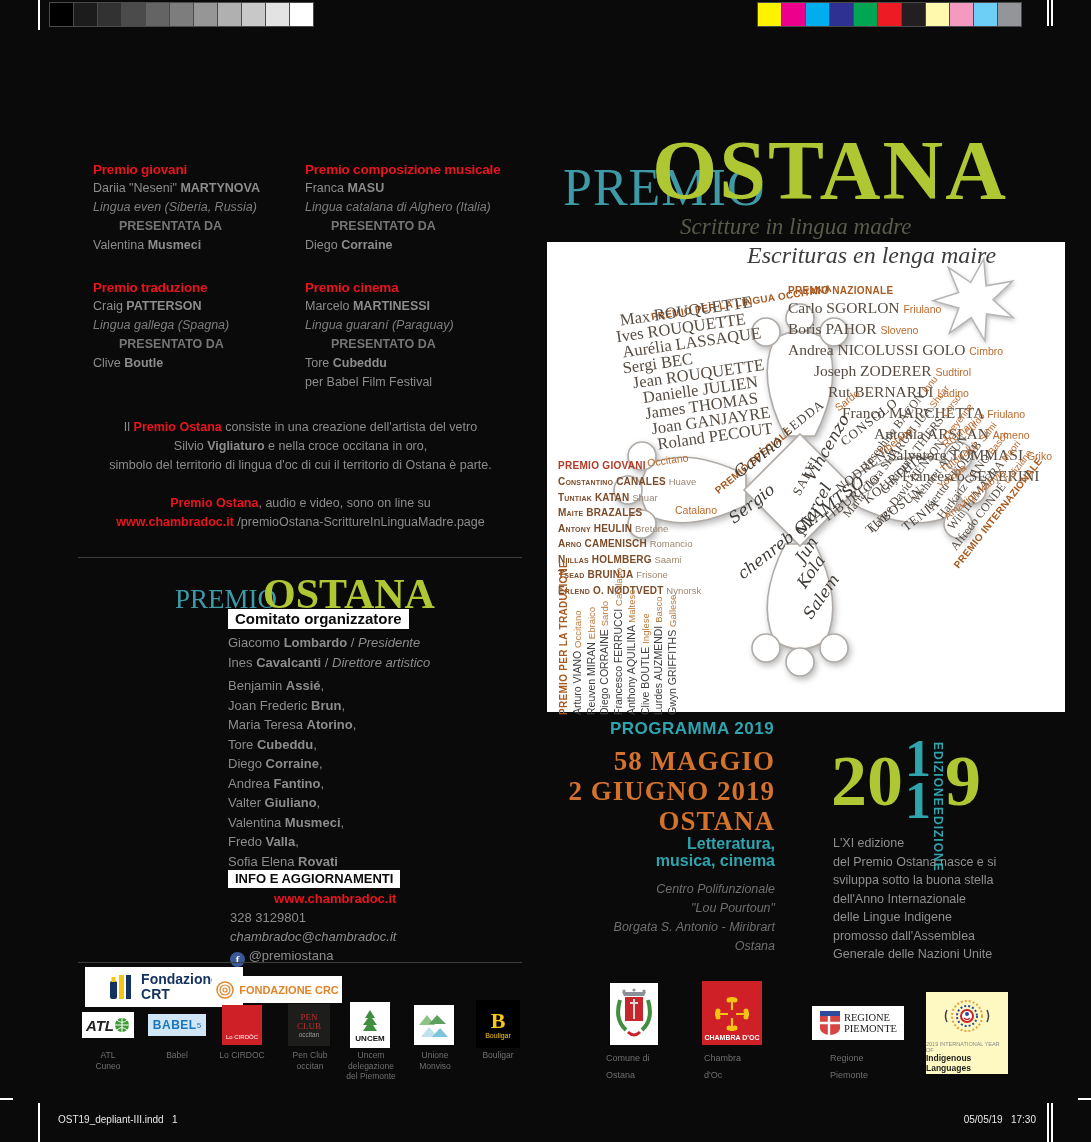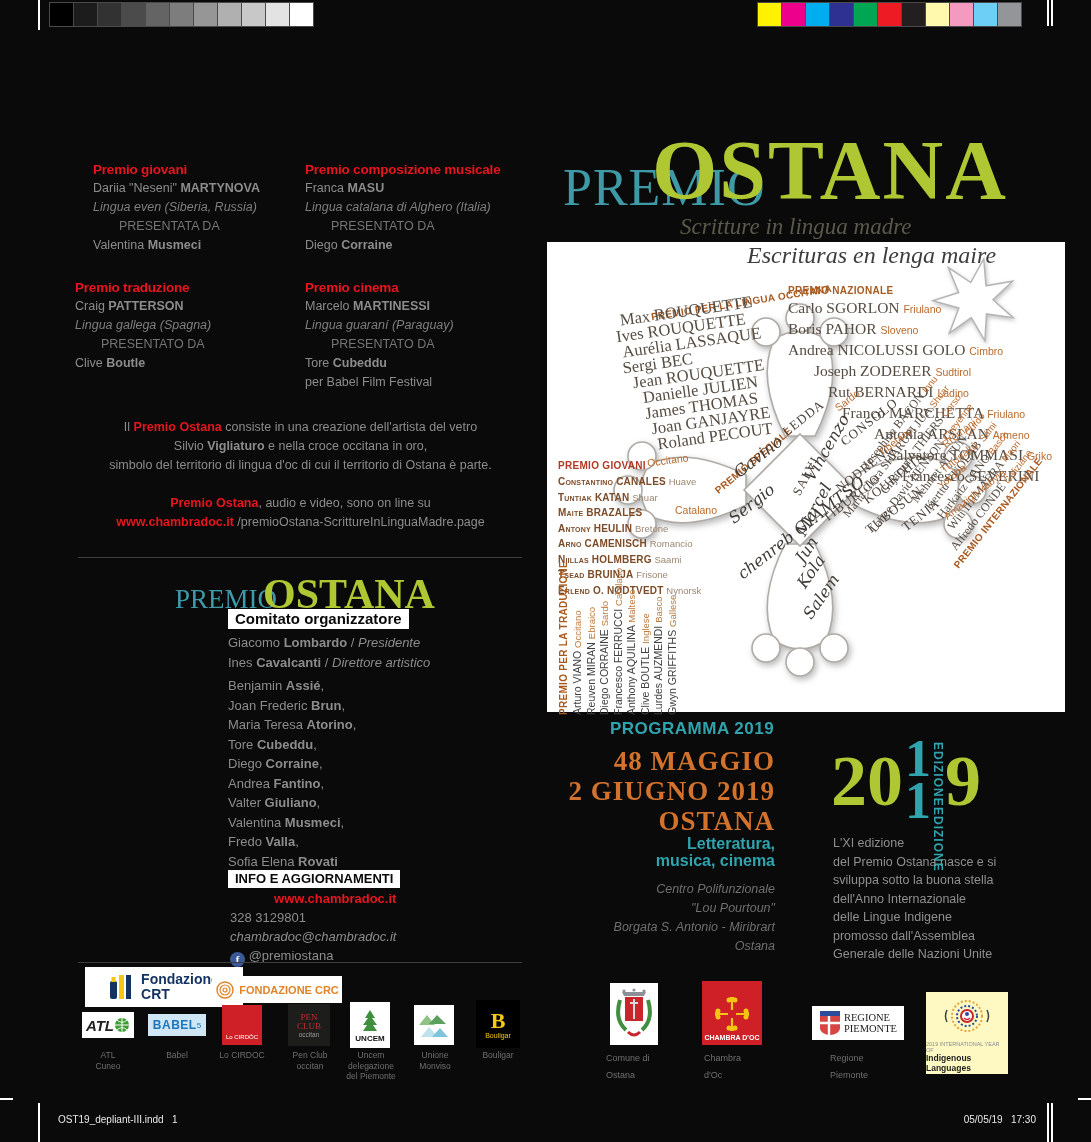--- a/index.html
+++ b/index.html
@@ -9,21 +9,21 @@
   
   .calbar{position:absolute;top:3px;display:flex;gap:1px;}
   .calbar .sq{width:23px;height:23px;outline:1px solid #4a4a4a;}
   .vline{position:absolute;width:2px;background:#fff;}
   .hdash{position:absolute;height:2px;background:#fff;}
   
   .award{position:absolute;width:210px;color:#8c8c8c;font-size:12.5px;line-height:19px;}
   .award .ttl{color:#e8141e;font-weight:bold;font-size:13.5px;letter-spacing:-.2px;}
   .award .b{font-weight:bold;}
   .award .it{font-style:italic;color:#7e7e7e;}
-  .award .pres{font-weight:normal;color:#757575;padding-left:26px;}
+  .award .pres{font-weight:bold;color:#757575;padding-left:26px;}
   .about{position:absolute;left:63px;width:475px;text-align:center;color:#8c8c8c;
          font-size:12.5px;line-height:19px;}
   .red{color:#e8141e;font-weight:bold;text-align:right;}
   .bgray{font-weight:bold;}
   .divider{position:absolute;height:1px;background:#3c3c3c;}
   .logoPremio{color:#3f9aa8;font-family:"Liberation Serif",serif;}
   .logoOstana{color:#aec733;font-family:"Liberation Serif",serif;font-weight:bold;}
   .whitelabel{background:#fff;color:#0a0a0a;font-weight:bold;display:inline-block;
               padding:1px 7px 2px;}
   .cmt{color:#8c8c8c;font-size:13px;line-height:19.5px;}
@@ -125,21 +125,21 @@
     <div class="pres" data-name="award-presented-by">PRESENTATA DA</div>
     <div data-name="award-presenter"><span>Valentina </span><span class="b">Musmeci</span></div>
   </div>
   <div class="award" style="left:305px;top:160px" data-name="award-musica">
     <div class="ttl" data-name="award-title">Premio composizione musicale</div>
     <div data-name="award-winner"><span>Franca </span><span class="b">MASU</span></div>
     <div class="it" data-name="award-language">Lingua catalana di Alghero (Italia)</div>
     <div class="pres" data-name="award-presented-by">PRESENTATO DA</div>
     <div data-name="award-presenter"><span>Diego </span><span class="b">Corraine</span></div>
   </div>
-  <div class="award" style="left:75px;top:278px" data-name="award-traduzione">
+  <div class="award" style="left:93px;top:278px" data-name="award-traduzione">
     <div class="ttl" data-name="award-title">Premio  traduzione</div>
     <div data-name="award-winner"><span>Craig </span><span class="b">PATTERSON</span></div>
     <div class="it" data-name="award-language">Lingua gallega (Spagna)</div>
     <div class="pres" data-name="award-presented-by">PRESENTATO DA</div>
     <div data-name="award-presenter"><span>Clive </span><span class="b">Boutle</span></div>
   </div>
   <div class="award" style="left:305px;top:278px" data-name="award-cinema">
     <div class="ttl" data-name="award-title">Premio cinema</div>
     <div data-name="award-winner"><span>Marcelo </span><span class="b">MARTINESSI</span></div>
     <div class="it" data-name="award-language">Lingua guaraní (Paraguay)</div>
@@ -432,21 +432,21 @@
     [data-name="cross-center-names"] span:nth-of-type(17),[data-name="cross-center-names"] span:nth-of-type(18)
       {font-family:"Liberation Serif",serif;color:#4a423c;font-size:13px;letter-spacing:1px;}
     [data-name="cross-center-names"] span:nth-of-type(3),[data-name="cross-center-names"] span:nth-of-type(14),
     [data-name="cross-center-names"] span:nth-of-type(19),[data-name="cross-center-names"] span:nth-of-type(20),
     [data-name="cross-center-names"] span:nth-of-type(21),[data-name="cross-center-names"] span:nth-of-type(22),
     [data-name="cross-center-names"] span:nth-of-type(23){color:#b96a2e;font-size:10.5px;}
   </style>
 
   <div class="abs teal prog-h" style="left:610px;top:719px" data-name="programma-heading">PROGRAMMA 2019</div>
   <div class="abs dates" style="left:560px;top:746px;width:215px" data-name="event-dates">
-    <div>48 MAGGIO</div>
+    <div>58 MAGGIO</div>
     <div>2 GIUGNO 2019</div>
     <div>OSTANA</div>
   </div>
   <div class="abs teal tagline" style="left:560px;top:835px;width:215px" data-name="event-tagline">
     <div>Letteratura,</div>
     <div>musica, cinema</div>
   </div>
   <div class="abs venue" style="left:540px;top:880px;width:235px" data-name="event-venue">
     <div>Centro Polifunzionale</div>
     <div>"Lou Pourtoun"</div>

